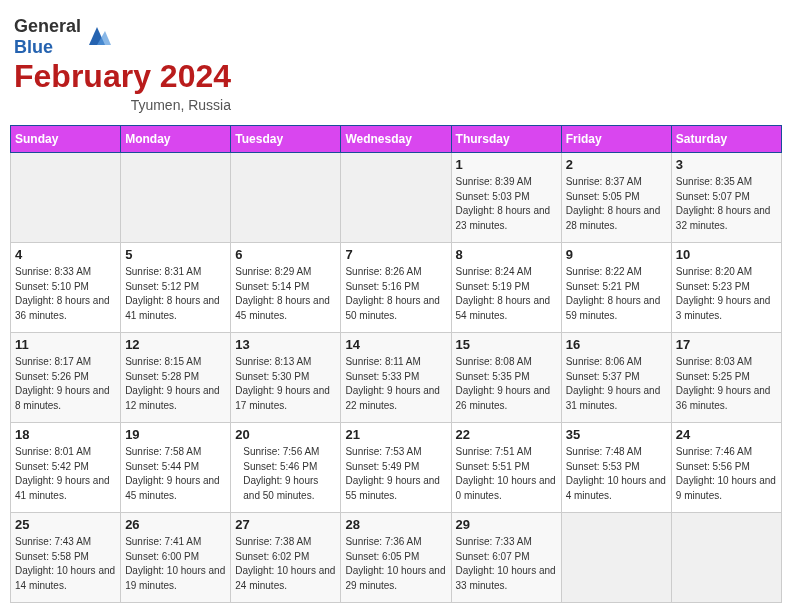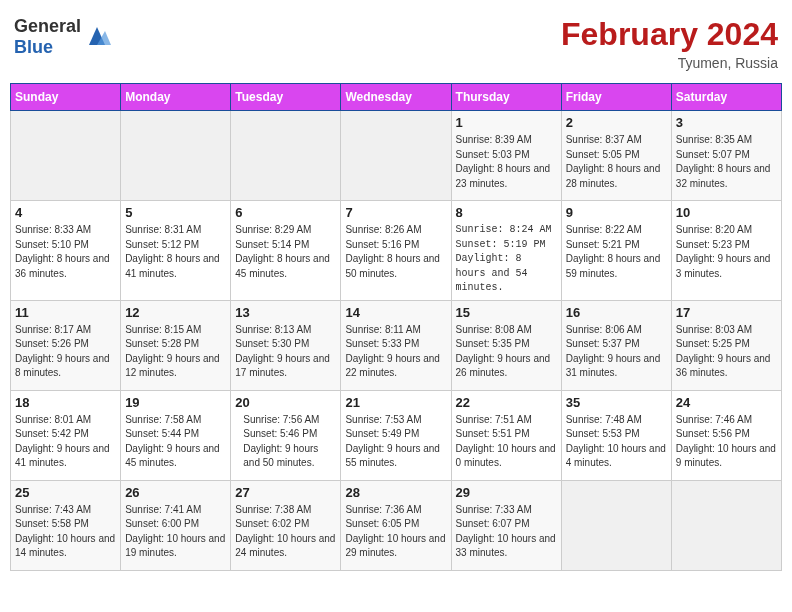--- a/index.html
+++ b/index.html
@@ -9,20 +9,21 @@
       width: 792px;
       min-height: 612px;
       padding: 10px;
     }
     .header {
       display: flex;
       justify-content: space-between;
       align-items: flex-start;
       margin-bottom: 6px;
       padding: 6px 4px;
+      flex-direction: column;
     }
     .logo {
       display: flex;
       align-items: center;
     }
     .logo-text-general {
       font-size: 18px;
       font-weight: bold;
       color: #333;
     }
@@ -170,21 +171,21 @@
 Daylight: 8 hours and 45 minutes.</div>
         </td>
         <td>
           <div class="day-number">7</div>
           <div class="day-info" style="white-space: pre-line;">Sunrise: 8:26 AM
 Sunset: 5:16 PM
 Daylight: 8 hours and 50 minutes.</div>
         </td>
         <td>
           <div class="day-number">8</div>
-          <div class="day-info" style="white-space: pre-line; font-family: Liberation Mono, monospace;">Sunrise: 8:24 AM
+          <div class="day-info" style="white-space: pre-line;">Sunrise: 8:24 AM
 Sunset: 5:19 PM
 Daylight: 8 hours and 54 minutes.</div>
         </td>
         <td>
           <div class="day-number">9</div>
           <div class="day-info" style="white-space: pre-line;">Sunrise: 8:22 AM
 Sunset: 5:21 PM
 Daylight: 8 hours and 59 minutes.</div>
         </td>
         <td>

